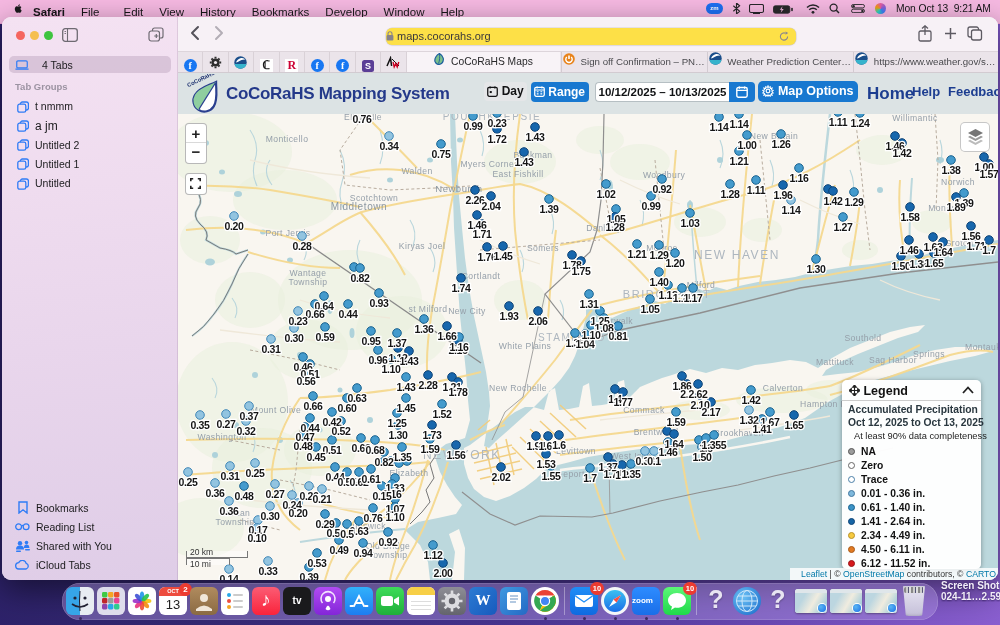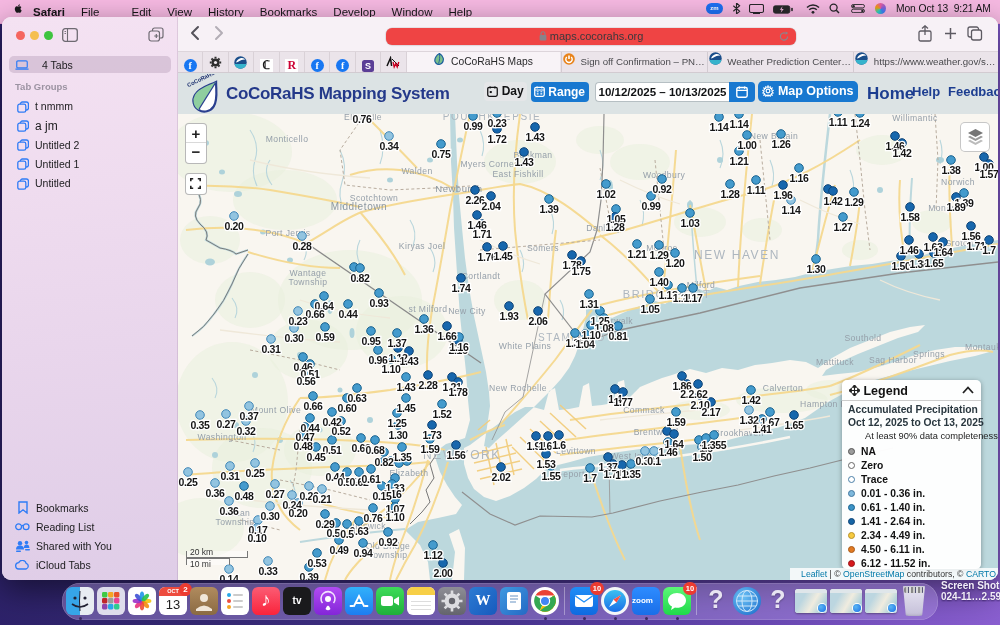--- a/index.html
+++ b/index.html
@@ -8,21 +8,21 @@
 .abs{position:absolute}
 </style></head><body>
 
 <div class="abs" style="left:0;top:0;width:1000px;height:24px;background:#f6b9e2;border-bottom:1px solid #ee9fd4;
 font-size:11.5px;color:#161618;display:flex;align-items:center">
  <svg class="abs" style="left:13px;top:3px" width="11" height="11" viewBox="0 0 24 24">
       <path fill="#1a1a1c" d="M16.4 12.6c0-2.3 1.9-3.4 2-3.5-1.1-1.6-2.8-1.8-3.4-1.8-1.4-.1-2.8.8-3.5.8-.7 0-1.8-.8-3-.8-1.5 0-3 .9-3.8 2.3-1.6 2.8-.4 7 1.2 9.3.8 1.1 1.7 2.4 2.9 2.3 1.2 0 1.6-.7 3-.7s1.8.7 3 .7c1.3 0 2.1-1.1 2.8-2.3.9-1.3 1.3-2.6 1.3-2.6s-2.5-1-2.5-3.7zM14 5.8c.6-.8 1.1-1.9 1-3-.9 0-2.1.6-2.8 1.5-.6.7-1.2 1.9-1 3 1.1 0 2.2-.7 2.8-1.5z"></path>
     </svg>
  <span style="margin-left:33px;font-weight:700">Safari</span>
  <span style="margin-left:16px">File</span>
-    <span style="margin-left:32px">Edit</span>
+    <span style="margin-left:24px">Edit</span>
  <span style="margin-left:16px">View</span>
     <span style="margin-left:16px">History</span>
  <span style="margin-left:16px">Bookmarks</span>
     <span style="margin-left:16px">Develop</span>
  <span style="margin-left:16px">Window</span>
     <span style="margin-left:16px">Help</span>
 </div>
 <div class="abs" style="left:706px;top:2.5px;width:17px;height:11px;border-radius:6px;background:#1d6ff2;color:#fff;
 font-size:6px;font-weight:700;text-align:center;line-height:11px">zm</div>
 <svg class="abs" style="left:732px;top:3px" width="9" height="11" viewBox="0 0 10 14">
@@ -133,22 +133,22 @@
  <div class="abs" style="left:34px;top:542px;font-size:10.5px;color:#1b1b1d">iCloud Tabs</div>
 </div>
 
 <div class="abs" style="left:176px;top:0;width:820px;height:33.5px;background:#f7f1f6">
  <svg class="abs" style="left:12px;top:8px" width="10" height="16" viewBox="0 0 10 16">
         <path d="M8 2 L2 8 L8 14" stroke="#55525a" stroke-width="2" fill="none" stroke-linecap="round" stroke-linejoin="round"></path>
       </svg>
  <svg class="abs" style="left:36px;top:8px" width="10" height="16" viewBox="0 0 10 16">
         <path d="M2 2 L8 8 L2 14" stroke="#b3aeb6" stroke-width="2" fill="none" stroke-linecap="round" stroke-linejoin="round"></path>
       </svg>
- <div class="abs" style="left:208px;top:10.5px;width:410px;height:17.5px;background:#ef4444;border-radius:6px;
- box-shadow:0 0 0 0.5px rgba(0,0,0,.12),0 0.5px 2px rgba(0,0,0,.08);text-align:center;font-size:11px;color:#3a383c;line-height:17.5px">
+ <div class="abs" style="left:208px;top:10.5px;width:410px;height:17.5px;background:#fde047;border-radius:6px;
+ box-shadow:0 0 0 0.5px rgba(0,0,0,.12),0 0.5px 2px rgba(0,0,0,.08);font-size:11px;color:#3a383c;line-height:17.5px">
   <svg style="vertical-align:-1px" width="8" height="10" viewBox="0 0 8 10">
           <rect x="0.6" y="4" width="6.8" height="5.4" rx="1" fill="#87838b"></rect>
           <path d="M2 4 V2.8 a2 2 0 0 1 4 0 V4" fill="none" stroke="#87838b" stroke-width="1.1"></path>
         </svg>
   maps.cocorahs.org
   <svg class="abs" style="right:7px;top:3.5px" width="10" height="11" viewBox="0 0 11 12">
           <path d="M9.5 6 A4 4 0 1 1 7.2 2.4" fill="none" stroke="#8a868e" stroke-width="1.2"></path>
           <path d="M7.2 0.5 L7.2 4 L10.2 2.2 Z" fill="#8a868e"></path>
         </svg>
  </div>
@@ -903,21 +903,21 @@
  <div style="padding:3.5px 7px 2.5px 7px;font-size:12.5px;font-weight:700;border-bottom:1px solid #ccc">
   <svg style="vertical-align:-1px" width="11" height="11" viewBox="0 0 12 12">
           <path d="M6 0 L8 2.5 H4 Z M6 12 L4 9.5 H8 Z M0 6 L2.5 4 V8 Z M12 6 L9.5 8 V4 Z M2 6 H10 M6 2 V10" stroke="#222" stroke-width="1.2" fill="#222"></path>
         </svg>
   Legend
   <svg style="float:right;margin-top:2px" width="12" height="8" viewBox="0 0 12 8">
           <path d="M1 7 L6 1.5 L11 7" stroke="#222" stroke-width="1.8" fill="none"></path>
         </svg>
  </div>
  <div style="padding:3px 6px 0 6px;font-weight:700;color:#29373f;font-size:10.3px;line-height:12.5px;white-space:nowrap">Accumulated Precipitation<br>Oct 12, 2025 to Oct 13, 2025</div>
- <div style="padding:2px 6px 0 23px;font-size:9.3px;color:#222;white-space:nowrap">At least 90% data completeness</div>
+ <div style="padding:2px 6px 0 12px;font-size:9.3px;color:#222;white-space:nowrap">At least 90% data completeness</div>
  <table style="border-collapse:collapse;margin:3px 0 0 6px;font-size:10.3px;font-weight:700;color:#111;white-space:nowrap">
 <tbody>
           <tr>
             <td style="padding:0 6px 0 0;height:14.1px"><span style="display:inline-block;width:7px;height:7px;border-radius:50%;background:#9c9c9c;border:1.5px solid #555"></span></td>
             <td>NA</td>
           </tr>
           <tr>
             <td style="padding:0 6px 0 0;height:14.1px"><span style="display:inline-block;width:7px;height:7px;border-radius:50%;background:#fff;border:1.5px solid #666"></span></td>
             <td>Zero</td>
           </tr>

